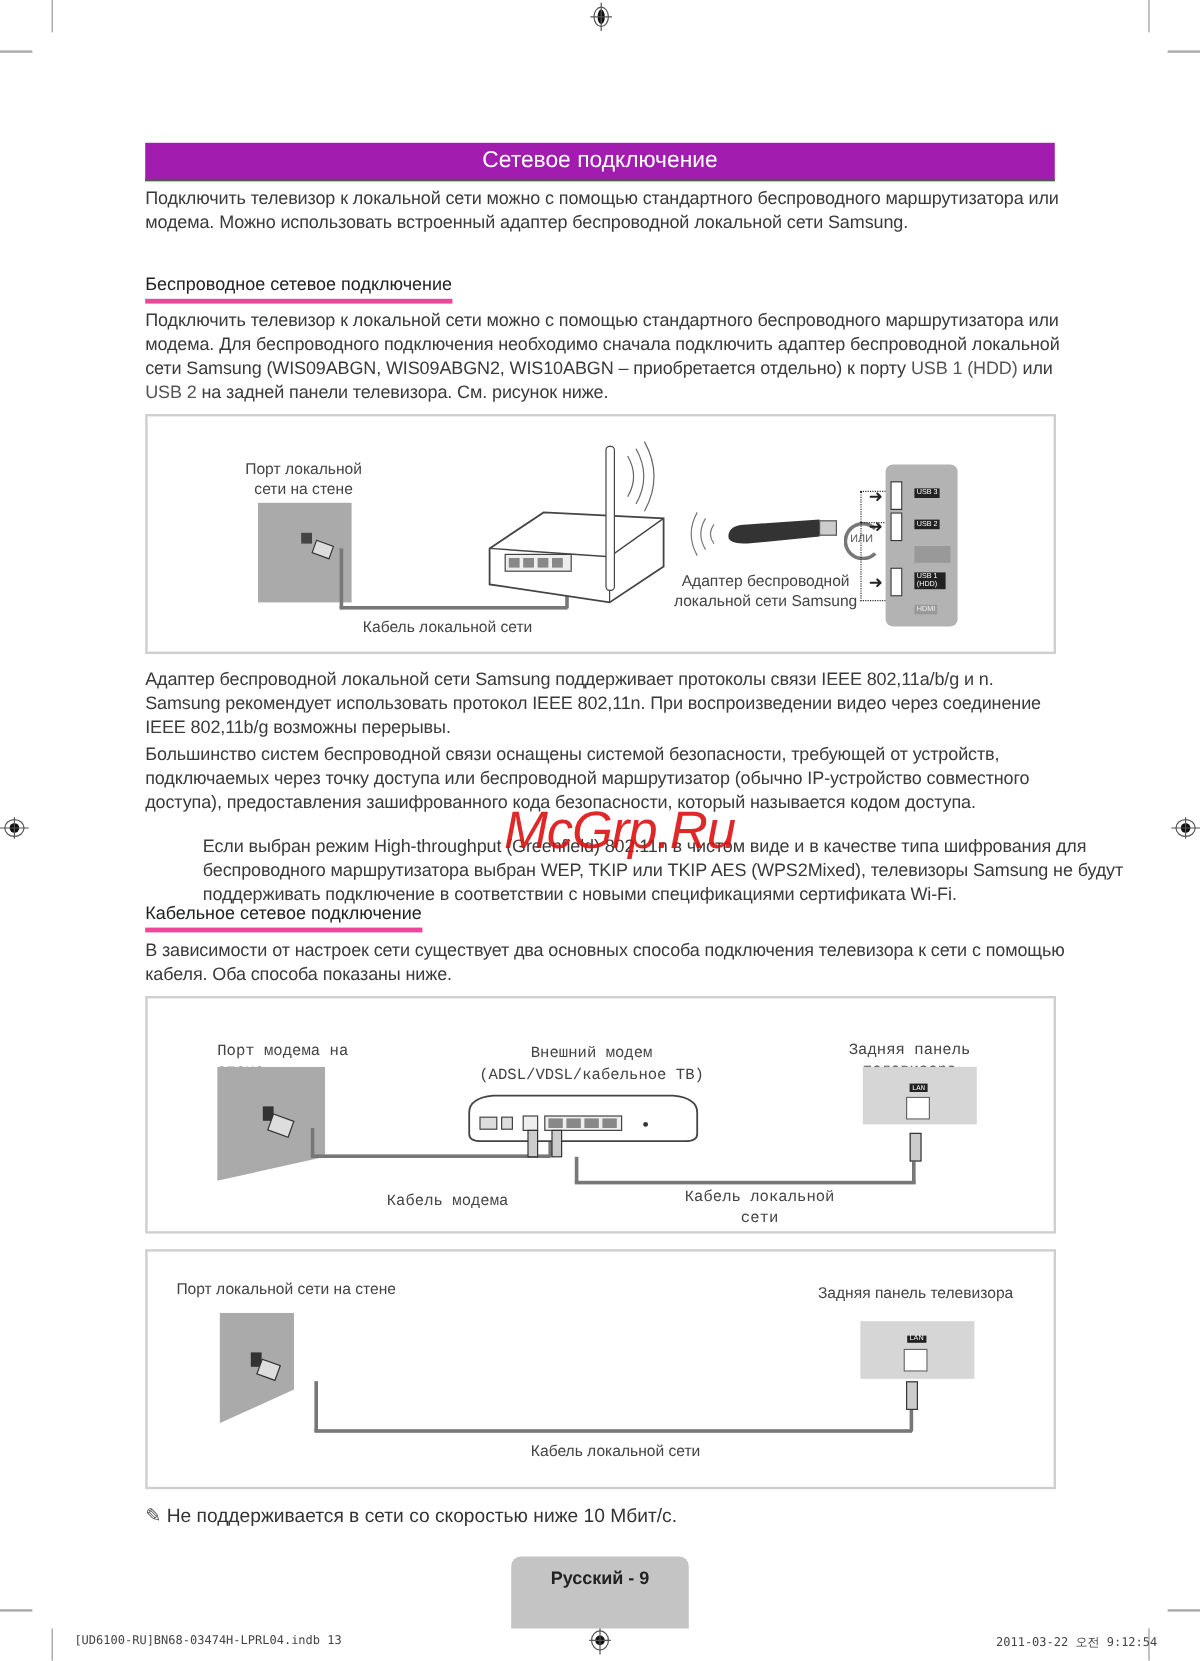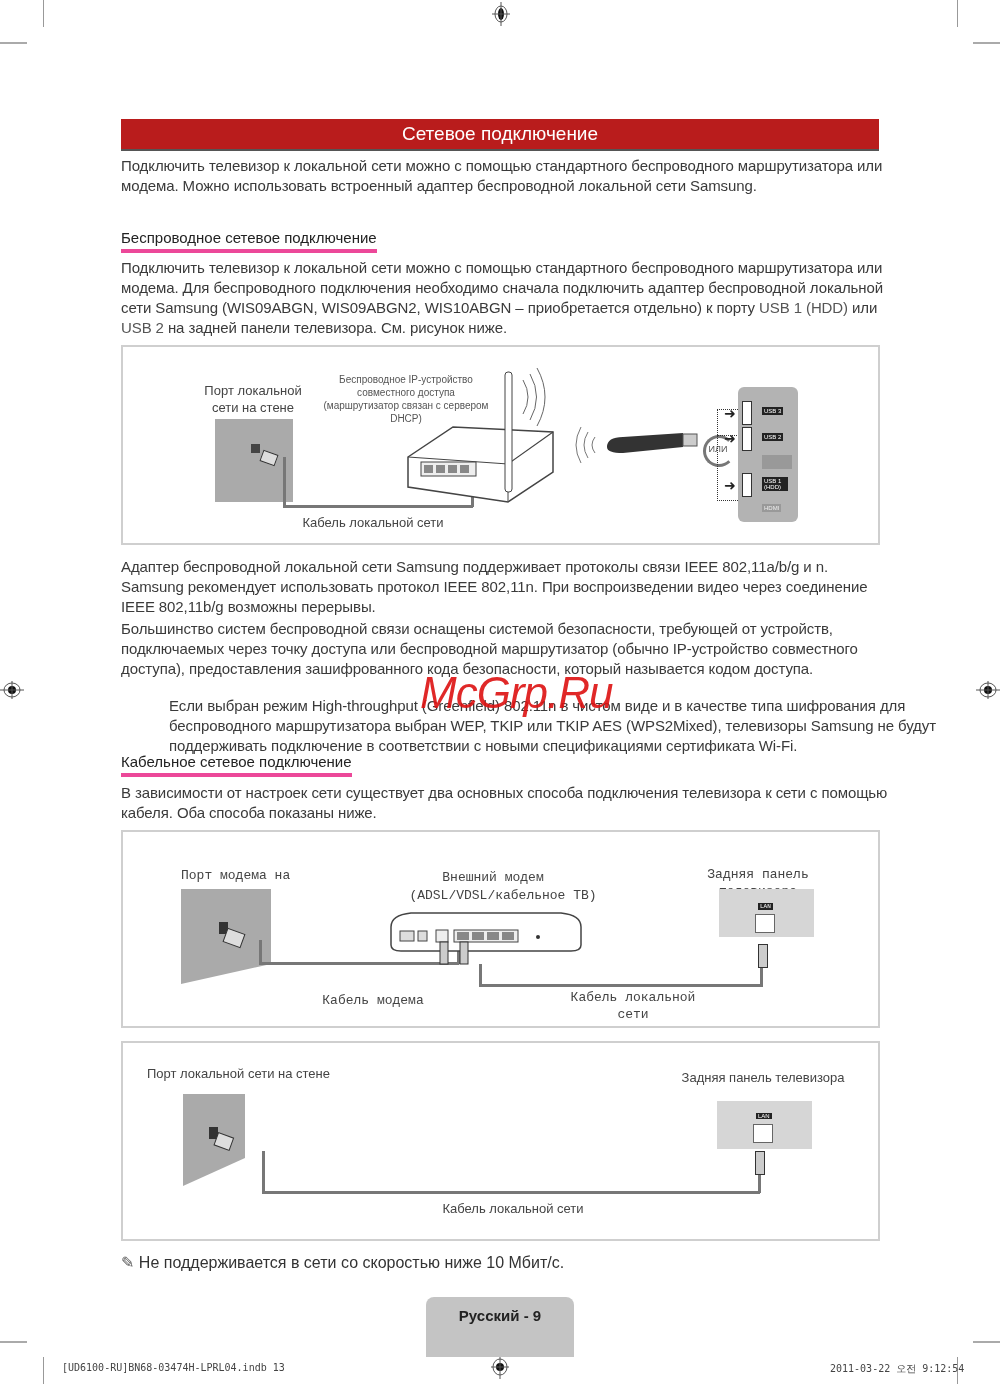--- a/index.html
+++ b/index.html
@@ -2,21 +2,21 @@
 <html><head>
 <meta charset="utf-8">
 <style>
   html, body { margin:0; padding:0; }
   body { width:1000px; height:1384px; background:#fff; position:relative; overflow:hidden;
          font-family:"Liberation Sans", "DejaVu Sans", sans-serif; color:#333; }
   .abs { position:absolute; }
   .crop-v { position:absolute; width:1px; background:#999; }
   .crop-h { position:absolute; height:2px; background:#aaa; }
   .reg { position:absolute; }
-  .title-bar { position:absolute; left:121px; top:119px; width:758px; height:30px; background:#b91c1c;
+  .title-bar { position:absolute; left:121px; top:119px; width:758px; height:30px; background:#a21caf;
                color:#fff; font-size:19px; text-align:center; line-height:30px; border-bottom:2px solid #555; }
   .para { position:absolute; left:121px; width:770px; font-size:15px; line-height:20px; color:#3a3a3a; letter-spacing:-0.1px; }
   .subhead { position:absolute; left:121px; font-size:15px; color:#222; padding-bottom:2px; border-bottom:4px solid #ec4899; line-height:18px; }
   .fig { position:absolute; left:121px; width:755px; border:2px solid #cfcfcf; background:#fff; }
   .lbl { position:absolute; font-size:13px; color:#444; text-align:center; line-height:17px; }
   .lbl-sm { position:absolute; font-size:10px; color:#555; text-align:center; line-height:13px; }
   .wall { position:absolute; background:#aaa; }
   .cable { position:absolute; background:#777; }
   .page-tab { position:absolute; left:426px; top:1297px; width:148px; height:60px; background:#c4c4c4; border-radius:8px 8px 0 0;
               text-align:center; font-weight:bold; font-size:15px; color:#222; line-height:38px; }
@@ -75,21 +75,20 @@
 <div class="fig" style="top:345px;height:196px;">
   <div class="lbl" style="left:70px;top:35px;width:120px;">Порт локальной сети на стене</div>
   <div class="wall" style="left:92px;top:72px;width:78px;height:83px;"></div>
   <div class="port" style="left:128px;top:97px;width:9px;height:9px;"></div>
   <div class="abs" style="left:138px;top:105px;width:14px;height:10px;background:#ddd;border:1px solid #333;transform:rotate(20deg);"></div>
   <div class="cable" style="left:160px;top:110px;width:3px;height:50px;"></div>
   <div class="cable" style="left:160px;top:158px;width:190px;height:3px;"></div>
   <div class="cable" style="left:348px;top:130px;width:3px;height:30px;"></div>
   <div class="lbl" style="left:150px;top:167px;width:200px;">Кабель локальной сети</div>
 
-  <div class="lbl-sm" style="left:198px;top:26px;width:170px;">Беспроводное IP-устройство совместного доступа (маршрутизатор связан с сервером DHCP)</div>
 
   <svg class="abs" style="left:280px;top:15px" width="160" height="145" viewBox="0 0 160 145">
     <path d="M5 95 L50 65 L150 70 L150 110 L105 140 L5 125 Z" fill="#fff" stroke="#444" stroke-width="1.5"></path>
     <path d="M5 95 L105 102 L150 70" fill="none" stroke="#444" stroke-width="1.2"></path>
     <line x1="105" y1="102" x2="105" y2="140" stroke="#444"></line>
     <rect x="18" y="100" width="55" height="14" fill="#eee" stroke="#444"></rect>
     <rect x="21" y="103" width="9" height="8" fill="#888"></rect>
       <rect x="33" y="103" width="9" height="8" fill="#888"></rect>
       <rect x="45" y="103" width="9" height="8" fill="#888"></rect>
       <rect x="57" y="103" width="9" height="8" fill="#888"></rect>
@@ -101,20 +100,21 @@
 
   <svg class="abs" style="left:450px;top:70px" width="160" height="60" viewBox="0 0 160 60">
     <path d="M8 10 Q-2 28 8 46" fill="none" stroke="#777"></path>
       <path d="M15 15 Q7 28 15 41" fill="none" stroke="#777"></path>
       <path d="M22 20 Q16 28 22 36" fill="none" stroke="#777"></path>
     <path d="M34 30 Q34 20 50 20 L110 16 L110 30 L50 36 Q34 36 34 30 Z" fill="#333"></path>
     <rect x="110" y="17" width="14" height="12" fill="#ccc" stroke="#555"></rect>
   </svg>
   <div class="abs" style="left:580px;top:88px;width:26px;height:26px;border:3px solid #777;border-radius:50%;border-right-color:transparent;"></div>
   <div class="lbl-sm" style="left:583px;top:96px;width:24px;font-size:9px;">ИЛИ</div>
+  <div class="lbl" style="left:430px;top:128px;width:170px;font-size:13px;">Адаптер беспроводной локальной сети Samsung</div>
 
   <div class="abs" style="left:594px;top:62px;width:20px;height:90px;border-left:1px dotted #333;border-top:1px dotted #333;border-bottom:1px dotted #333;"></div>
   <div class="abs" style="left:594px;top:88px;width:20px;border-top:1px dotted #333;"></div>
 
   <div class="abs" style="left:615px;top:40px;width:60px;height:135px;background:#b3b3b3;border-radius:6px;">
     <div class="abs" style="left:-14px;top:18px;color:#222;font-size:14px;">➜</div>
     <div class="abs" style="left:-14px;top:43px;color:#222;font-size:14px;">➜</div>
     <div class="abs" style="left:-14px;top:90px;color:#222;font-size:14px;">➜</div>
     <div class="abs" style="left:4px;top:14px;width:8px;height:22px;background:#fff;border:1px solid #333;"></div>
     <div class="abs" style="left:24px;top:20px;background:#222;color:#fff;font-size:6px;padding:1px 2px;">USB 3</div>
@@ -141,21 +141,21 @@
       <path d="M0 0 L90 0 L90 75 L0 95 Z" fill="#aaa"></path>
       <rect x="38" y="33" width="9" height="12" fill="#333"></rect>
       <rect x="44" y="42" width="18" height="14" fill="#ddd" stroke="#333" transform="rotate(20 53 49)"></rect>
     </svg>
   <div class="cable" style="left:136px;top:108px;width:3px;height:24px;"></div>
   <div class="cable" style="left:136px;top:130px;width:200px;height:3px;"></div>
   <div class="cable" style="left:334px;top:110px;width:3px;height:22px;"></div>
   <div class="lbl" style="left:180px;top:160px;width:140px;">Кабель модема</div>
 
   <div class="lbl" style="left:270px;top:37px;width:200px;">Внешний модем</div>
-  <div class="lbl" style="left:280px;top:55px;width:200px;">(ADSL/VDSL/кабельное ТВ)</div>
+  <div class="lbl" style="left:270px;top:55px;width:200px;">(ADSL/VDSL/кабельное ТВ)</div>
   <svg class="abs" style="left:263px;top:75px" width="200" height="60" viewBox="0 0 200 60">
     <path d="M5 20 Q5 8 25 6 L175 6 Q195 8 195 20 L195 38 Q195 44 185 44 L15 44 Q5 44 5 38 Z" fill="#fff" stroke="#444" stroke-width="1.5"></path>
     <rect x="14" y="24" width="14" height="10" fill="#ddd" stroke="#444"></rect>
       <rect x="32" y="24" width="9" height="10" fill="#ddd" stroke="#444"></rect>
     <rect x="50" y="23" width="12" height="12" fill="#eee" stroke="#444"></rect>
     <rect x="68" y="23" width="64" height="12" fill="#eee" stroke="#444"></rect>
     <rect x="71" y="25" width="12" height="8" fill="#888"></rect>
       <rect x="86" y="25" width="12" height="8" fill="#888"></rect>
       <rect x="101" y="25" width="12" height="8" fill="#888"></rect>
       <rect x="116" y="25" width="12" height="8" fill="#888"></rect>

